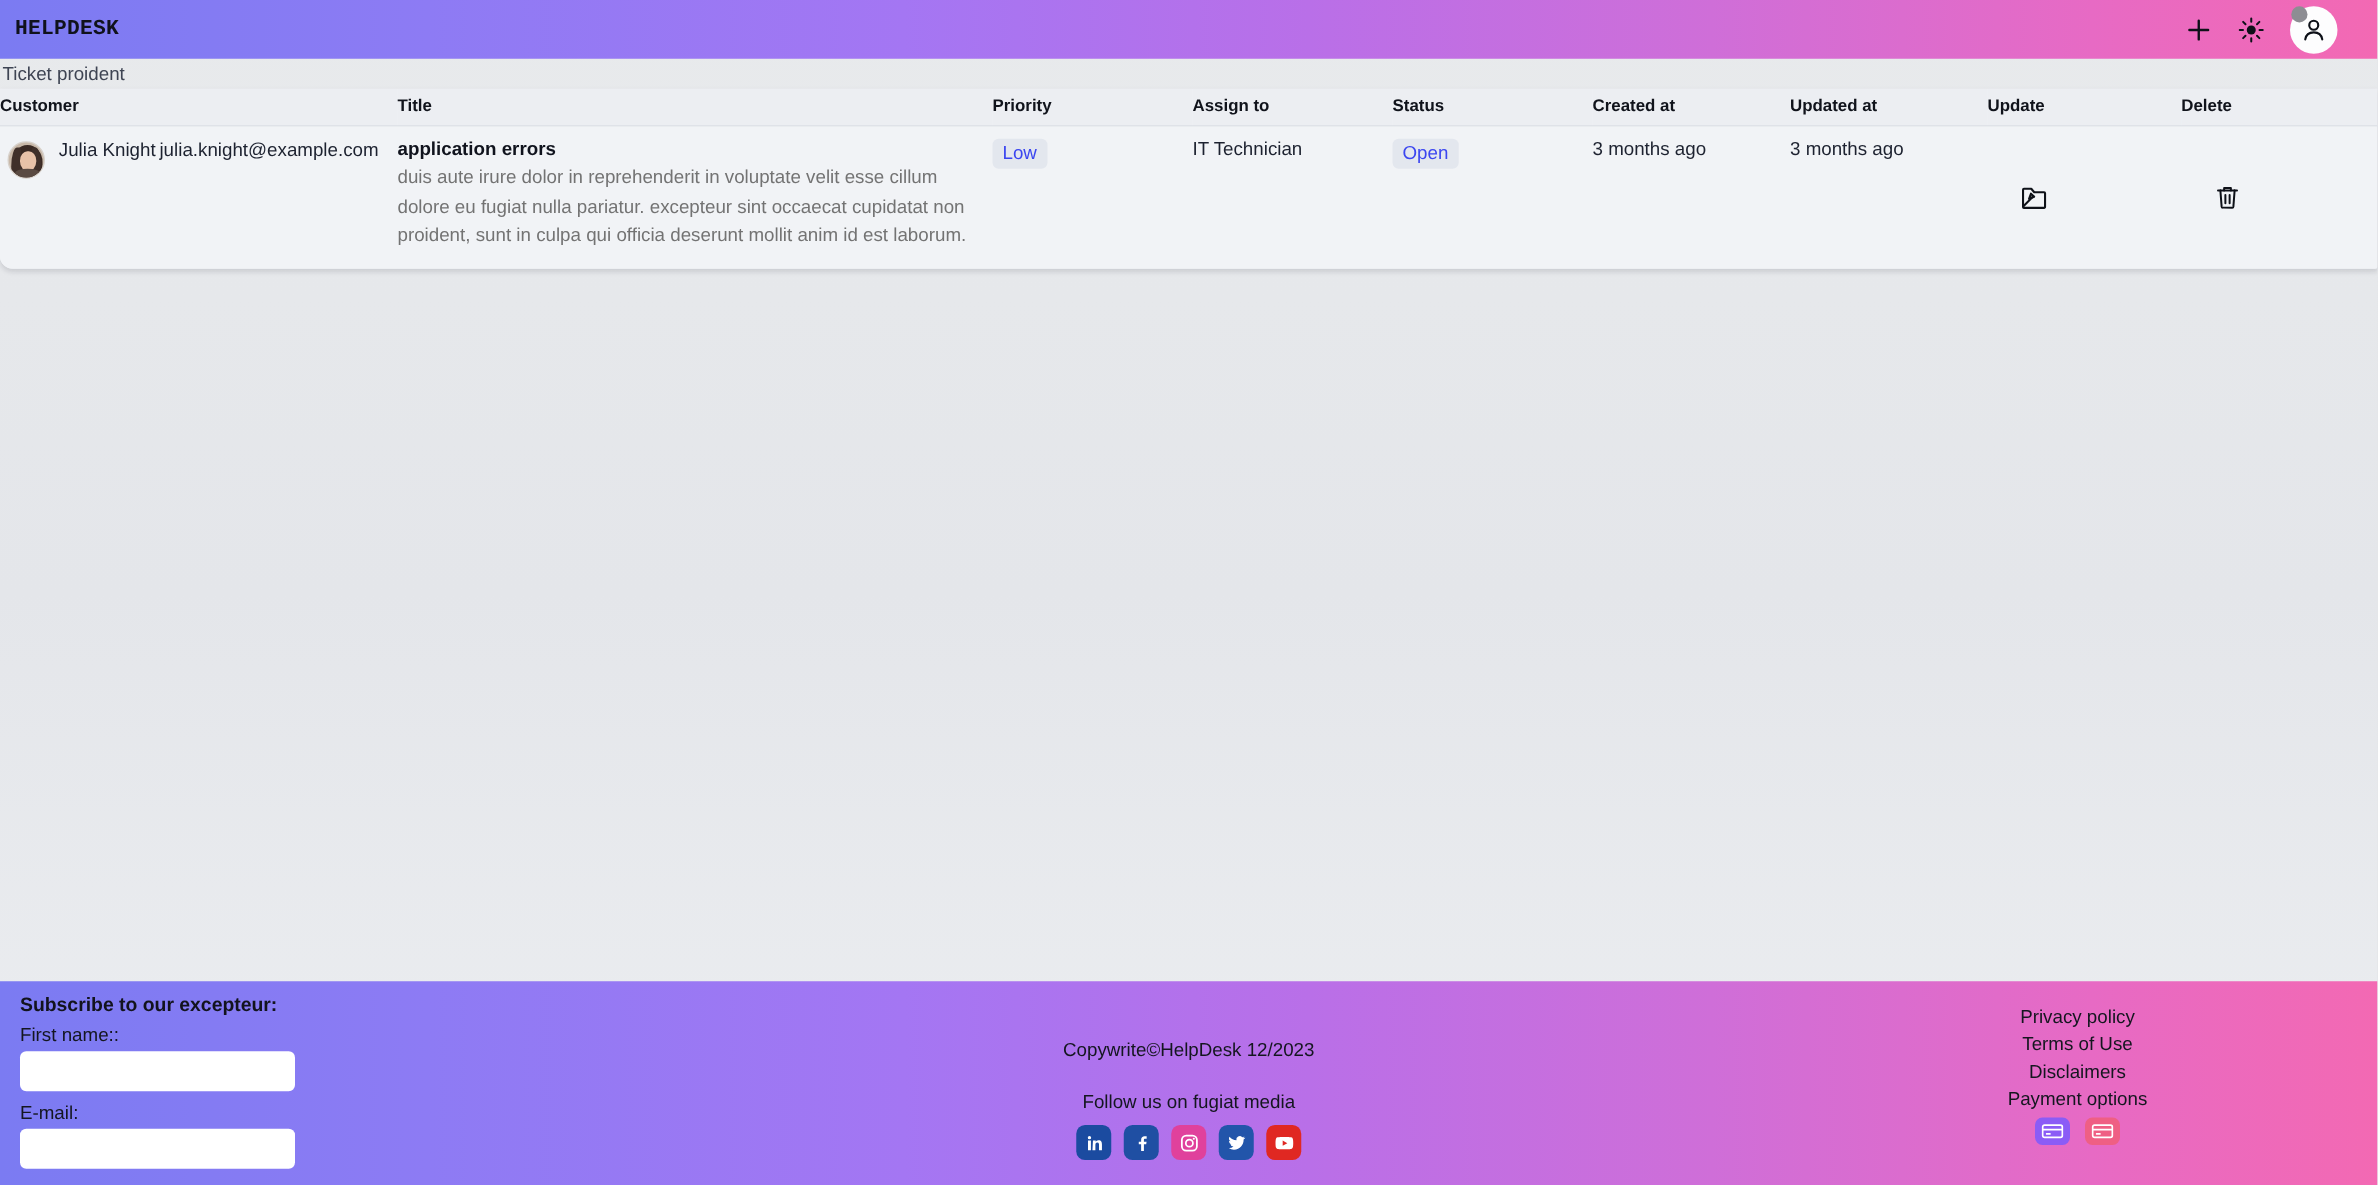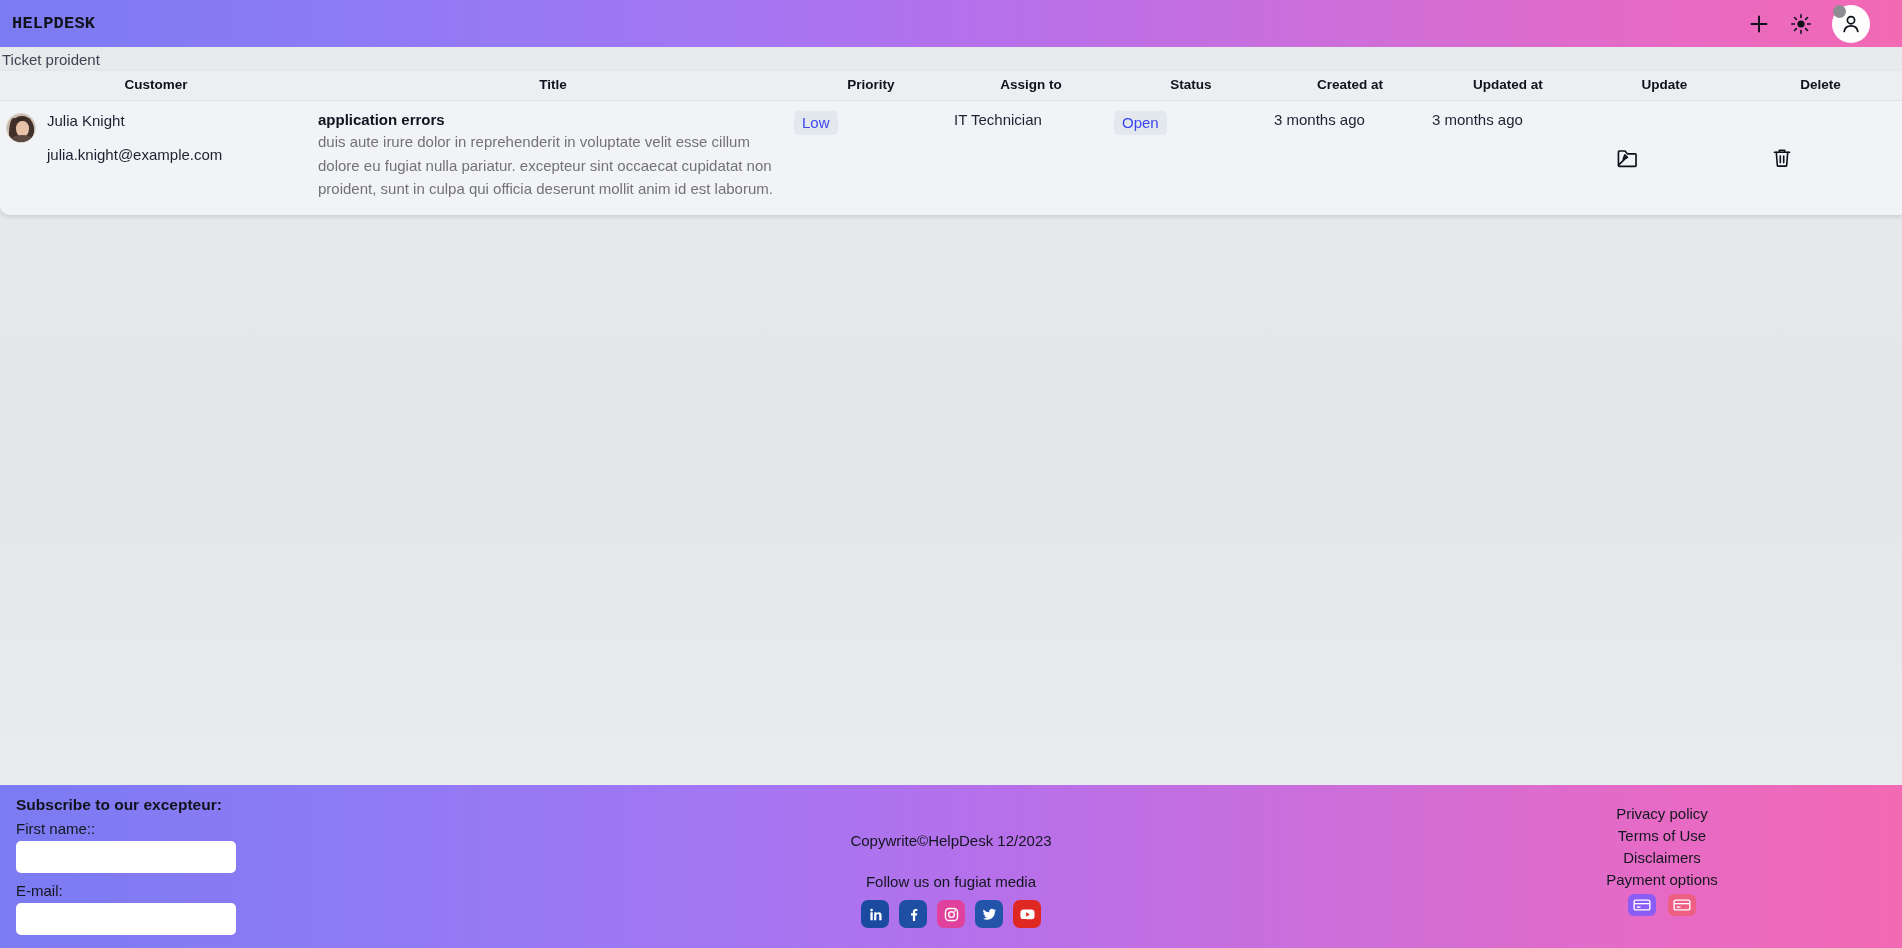--- a/index.html
+++ b/index.html
@@ -84,21 +84,21 @@
     box-shadow: 0 2px 4px rgba(20,25,40,0.13);
     overflow: hidden;
     flex: 0 0 auto;
   }
   table.tickets {
     width: 100%;
     border-collapse: collapse;
     table-layout: fixed;
   }
   table.tickets thead th {
-    text-align: center;
+    text-align: left;
     font-size: 13.5px;
     font-weight: bold;
     color: #10131b;
     padding: 6px 6px 8px 0;
     background: #eceef2;
     border-bottom: 1px solid #dfe2e8;
     vertical-align: middle;
     white-space: nowrap;
   }
   table.tickets tbody td {
@@ -126,21 +126,21 @@
     overflow: hidden;
     background: #c8b8a8;
     position: relative;
     border: 1px solid #d8d2cc;
   }
   .cust-avatar .hair-back { position:absolute; left:3px; top:2px; width:24px; height:27px; background:#3a2a24; border-radius:50% 50% 42% 42%; }
   .cust-avatar .face { position:absolute; left:9px; top:7px; width:13px; height:16px; background:#e8c2a8; border-radius:46% 46% 50% 50%; }
   .cust-avatar .hair-l { position:absolute; left:2px; top:4px; width:8px; height:25px; background:#40302a; border-radius:60% 20% 40% 30%; }
   .cust-avatar .hair-r { position:absolute; right:2px; top:4px; width:8px; height:25px; background:#40302a; border-radius:20% 60% 30% 40%; }
   .cust-avatar .body { position:absolute; left:5px; bottom:0; width:20px; height:7px; background:#5a4a42; border-radius:50% 50% 0 0; }
-  .cust-lines { display: flex; flex-direction: column; gap: 14px; line-height: 20px; }
+  .cust-lines { display: flex; flex-direction: row; gap: 3px; line-height: 20px; }
   .cust-name { font-size: 15px; color: #1d2230; }
   .cust-email { font-size: 15px; color: #1d2230; }
 
   .title-strong { font-weight: bold; font-size: 15px; color: #10131d; display:block; margin-bottom: 2px; }
   .title-desc { font-size: 15px; color: #737373; line-height: 23.6px; display:block; }
 
   .badge {
     display: inline-block;
     padding: 2px 8px 3px;
     border-radius: 5px;

